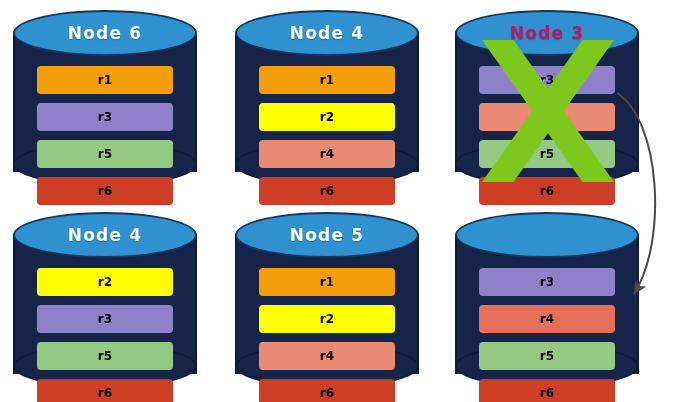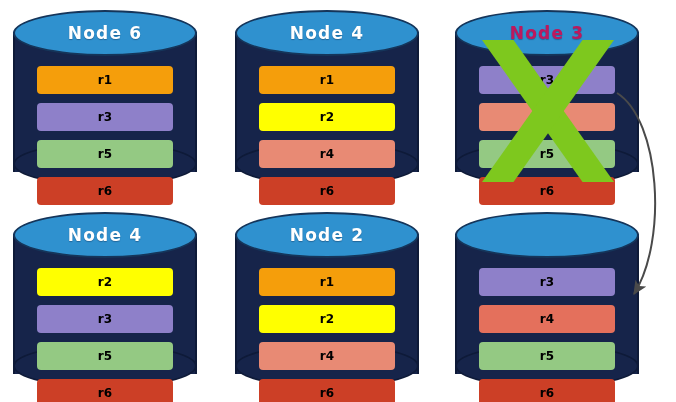--- a/index.html
+++ b/index.html
@@ -179,21 +179,21 @@
           <div class="row-bar" style="background: rgb(255, 255, 0);">r2</div>
           <div class="row-bar" style="background: rgb(142, 128, 201);">r3</div>
           <div class="row-bar" style="background: rgb(148, 201, 131);">r5</div>
           <div class="row-bar" style="background: rgb(204, 63, 38);">r6</div>
         </div>
       </div>
       <div class="node" style="left: 235px; top: 212px;">
         <div class="cyl-body" style="background: rgb(22, 36, 74);"></div>
         <div class="cyl-bottom" style="background: rgb(22, 36, 74); border-color: rgb(14, 26, 56);"></div>
         <div class="cyl-top" style="background: rgb(47, 145, 207); border-color: rgb(21, 53, 90);"></div>
-        <div class="cyl-title" style="color: rgb(255, 255, 255);">Node 2</div>
+        <div class="cyl-title" style="color: rgb(255, 255, 255);">Node 5</div>
         <div class="rows">
           <div class="row-bar" style="background: rgb(245, 158, 11);">r1</div>
           <div class="row-bar" style="background: rgb(255, 255, 0);">r2</div>
           <div class="row-bar" style="background: rgb(232, 138, 116);">r4</div>
           <div class="row-bar" style="background: rgb(204, 63, 38);">r6</div>
         </div>
       </div>
       <div class="node" style="left: 455px; top: 212px;">
         <div class="cyl-body" style="background: rgb(22, 36, 74);"></div>
         <div class="cyl-bottom" style="background: rgb(22, 36, 74); border-color: rgb(14, 26, 56);"></div>

